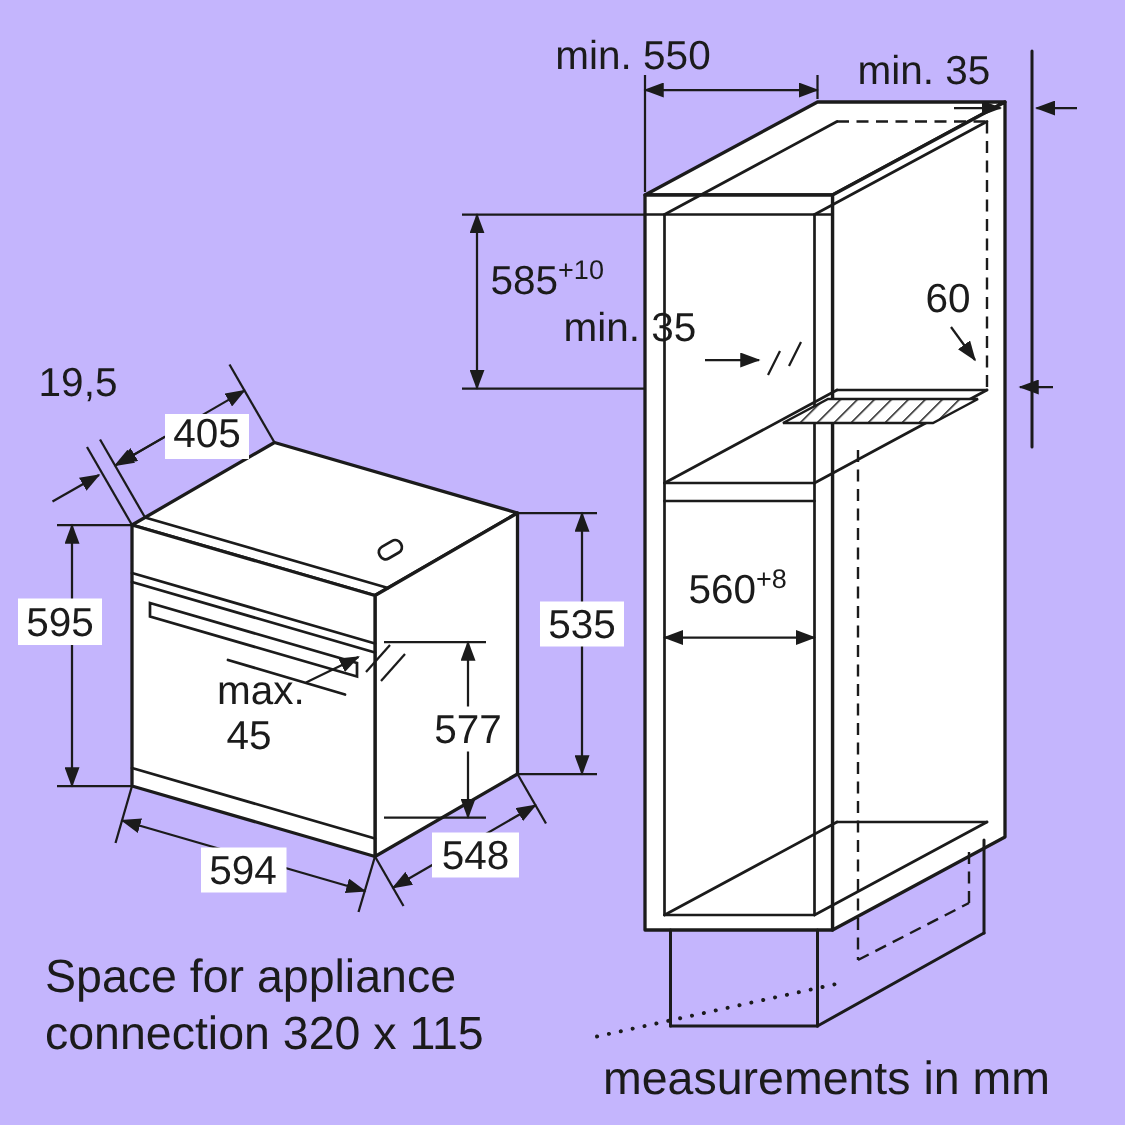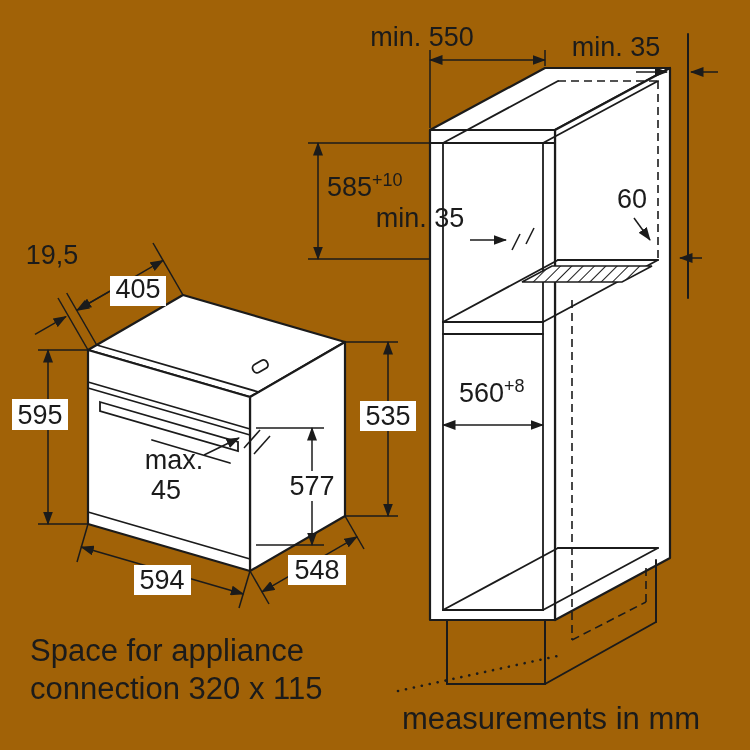--- a/index.html
+++ b/index.html
@@ -1,16 +1,16 @@
 <!DOCTYPE html>
 <html><head>
 <meta charset="utf-8">
 <style>
   html,body{margin:0;padding:0;background:#ffffff;}
-  #stage{width:750px;height:750px;background:#a16207;position:relative;overflow:hidden;}
+  #stage{width:750px;height:750px;background:#c4b5fd;position:relative;overflow:hidden;}
   svg{display:block;}
   .face{fill:#ffffff;stroke:#1b1b1b;stroke-width:2.2;stroke-linejoin:round;}
   .edge{stroke:#1b1b1b;stroke-width:2;fill:none;stroke-linecap:round;}
   .int{stroke:#1b1b1b;stroke-width:1.8;fill:none;stroke-linecap:round;}
   .dim{stroke:#1b1b1b;stroke-width:1.5;fill:none;}
   .hid{stroke:#1b1b1b;stroke-width:1.6;fill:none;stroke-dasharray:8 5;}
   .dot{stroke:#1b1b1b;stroke-width:2.6;fill:none;stroke-dasharray:0.1 8;stroke-linecap:round;}
   .lbl{font:27px "Liberation Sans", sans-serif;fill:#1b1b1b;}
   .sup{font-size:18px;}
   .note{font:31px "Liberation Sans", sans-serif;fill:#1b1b1b;}

